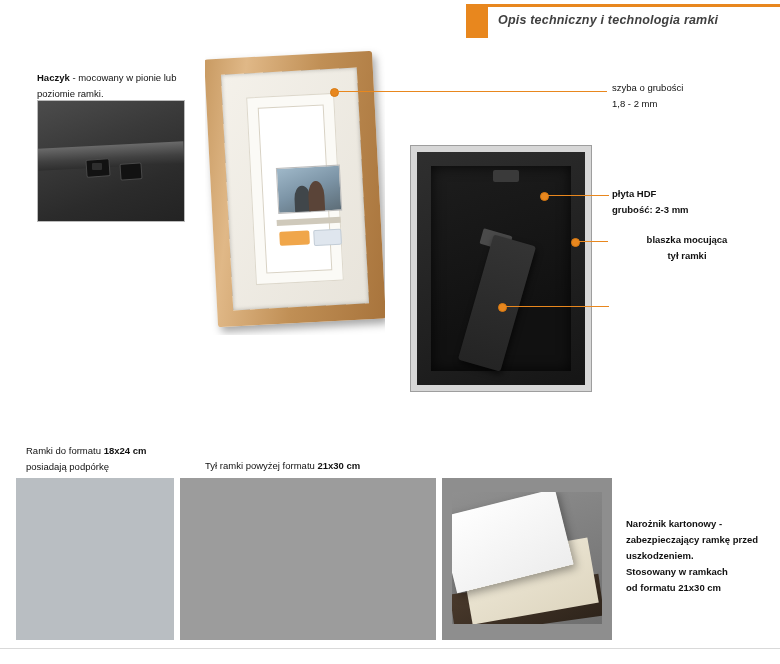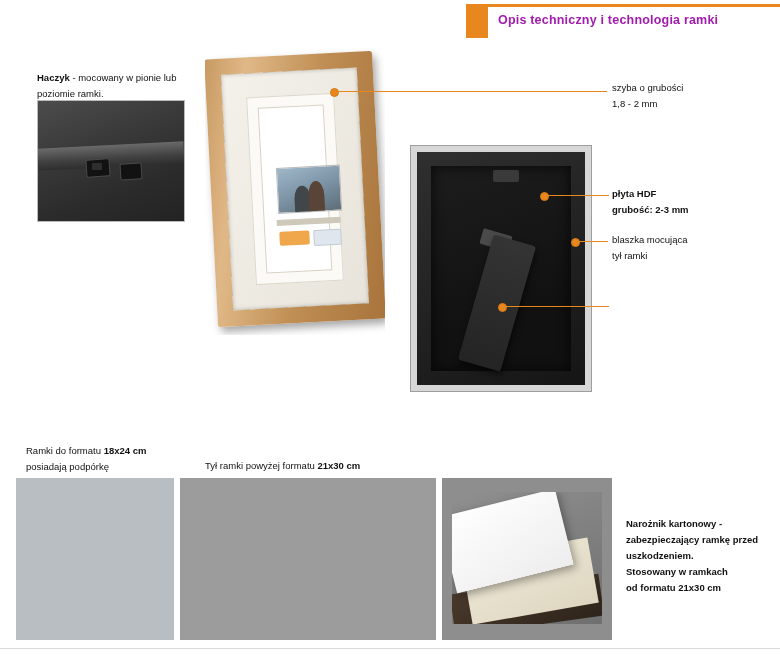--- a/index.html
+++ b/index.html
@@ -41,22 +41,23 @@
     width: 22px;
     height: 34px;
     background: #e8871e;
   }
   .header-title {
     position: absolute;
     left: 498px;
     top: 13px;
     font-size: 12.5px;
     font-weight: bold;
-    color: #a21caf;
+    color: #404040;
     letter-spacing: 0.2px;
+    font-style: italic;
   }
 
   
   .label {
     position: absolute;
     font-size: 9.5px;
     line-height: 16px;
     color: #111;
   }
   .label b { font-weight: bold; }
@@ -277,21 +278,21 @@
 
   <div class="dot" style="left:540px; top:192px;"></div>
   <div class="leader" style="left:547px; top:195px; width:62px;"></div>
   <div class="label" style="left:612px; top:186px; width:150px; font-weight:bold;">
     <div>płyta HDF</div>
     <div>grubość: 2-3 mm</div>
   </div>
 
   <div class="dot" style="left:571px; top:238px;"></div>
   <div class="leader" style="left:578px; top:241px; width:30px;"></div>
-  <div class="label" style="left:612px; top:232px; width:150px; font-weight:normal;">
+  <div class="label" style="left:612px; top:232px; width:150px; font-weight:bold;text-align:center;">
     <div>blaszka mocująca</div>
     <div>tył ramki</div>
   </div>
 
   <div class="dot" style="left:498px; top:303px;"></div>
   <div class="leader" style="left:505px; top:306px; width:104px;"></div>
 
   <div class="label" style="left:26px; top:443px; width:170px;">
     <div><span>Ramki do formatu </span><b>18x24 cm</b></div>
     <div>posiadają podpórkę</div>

